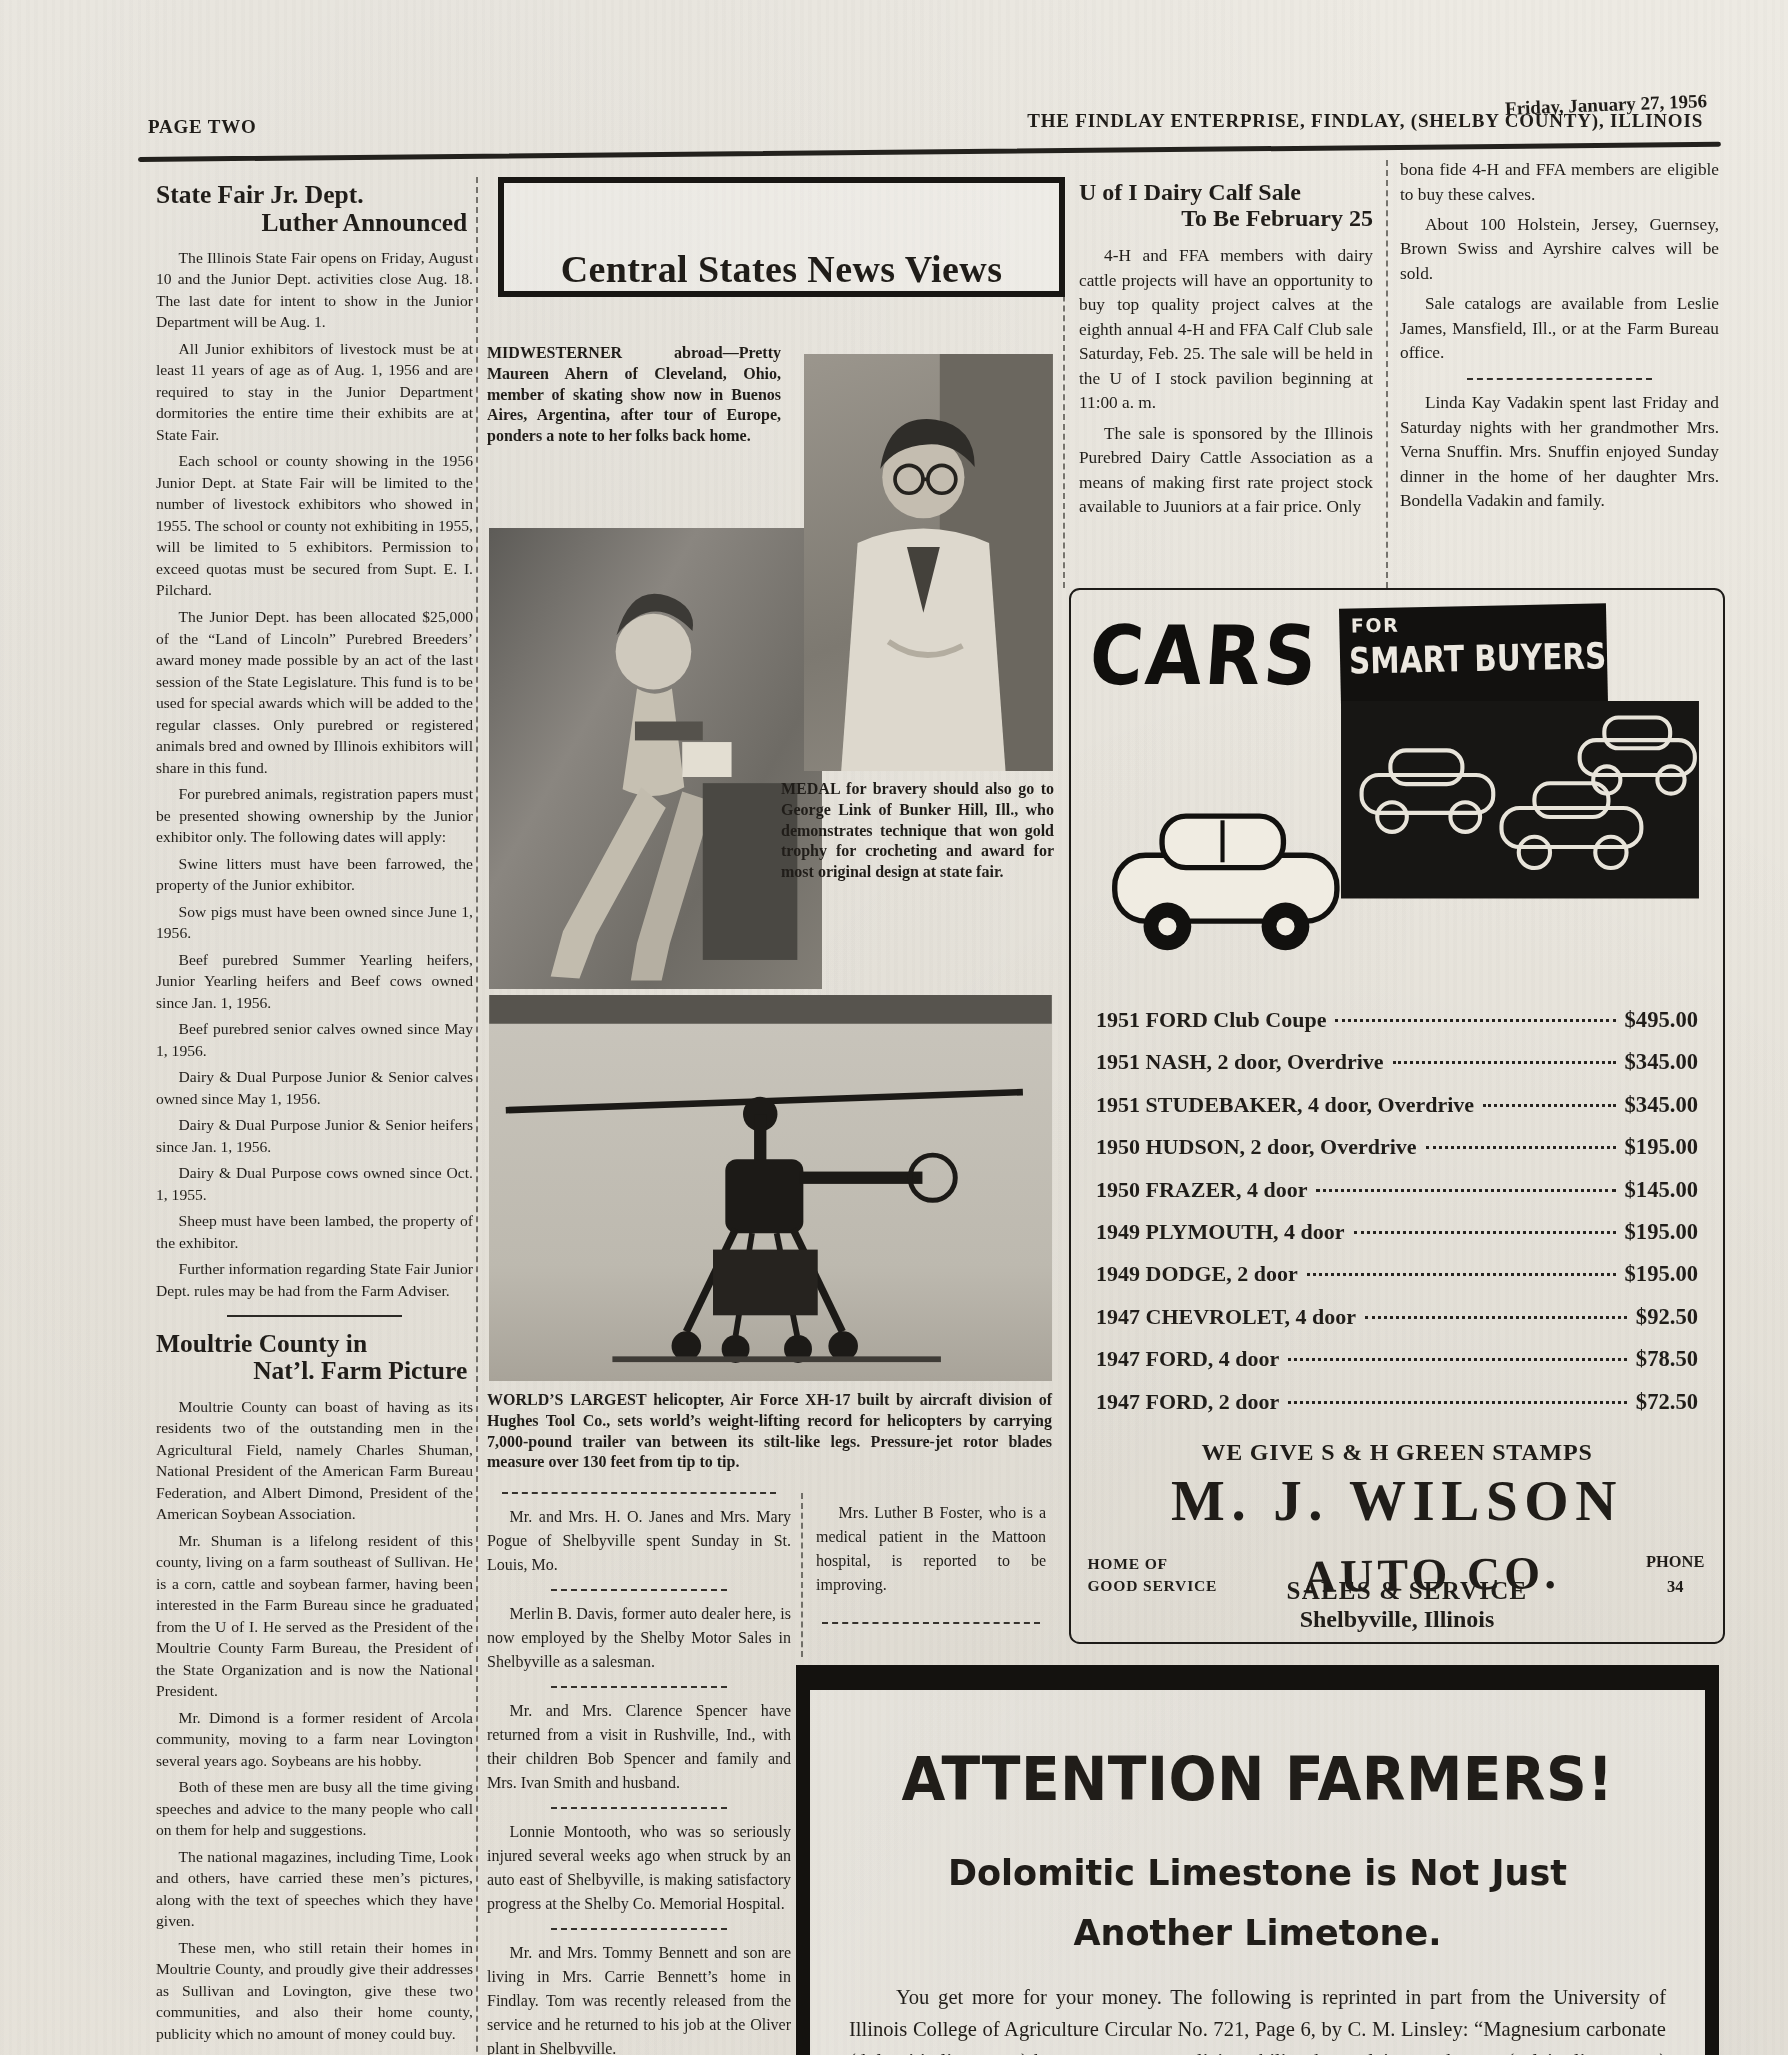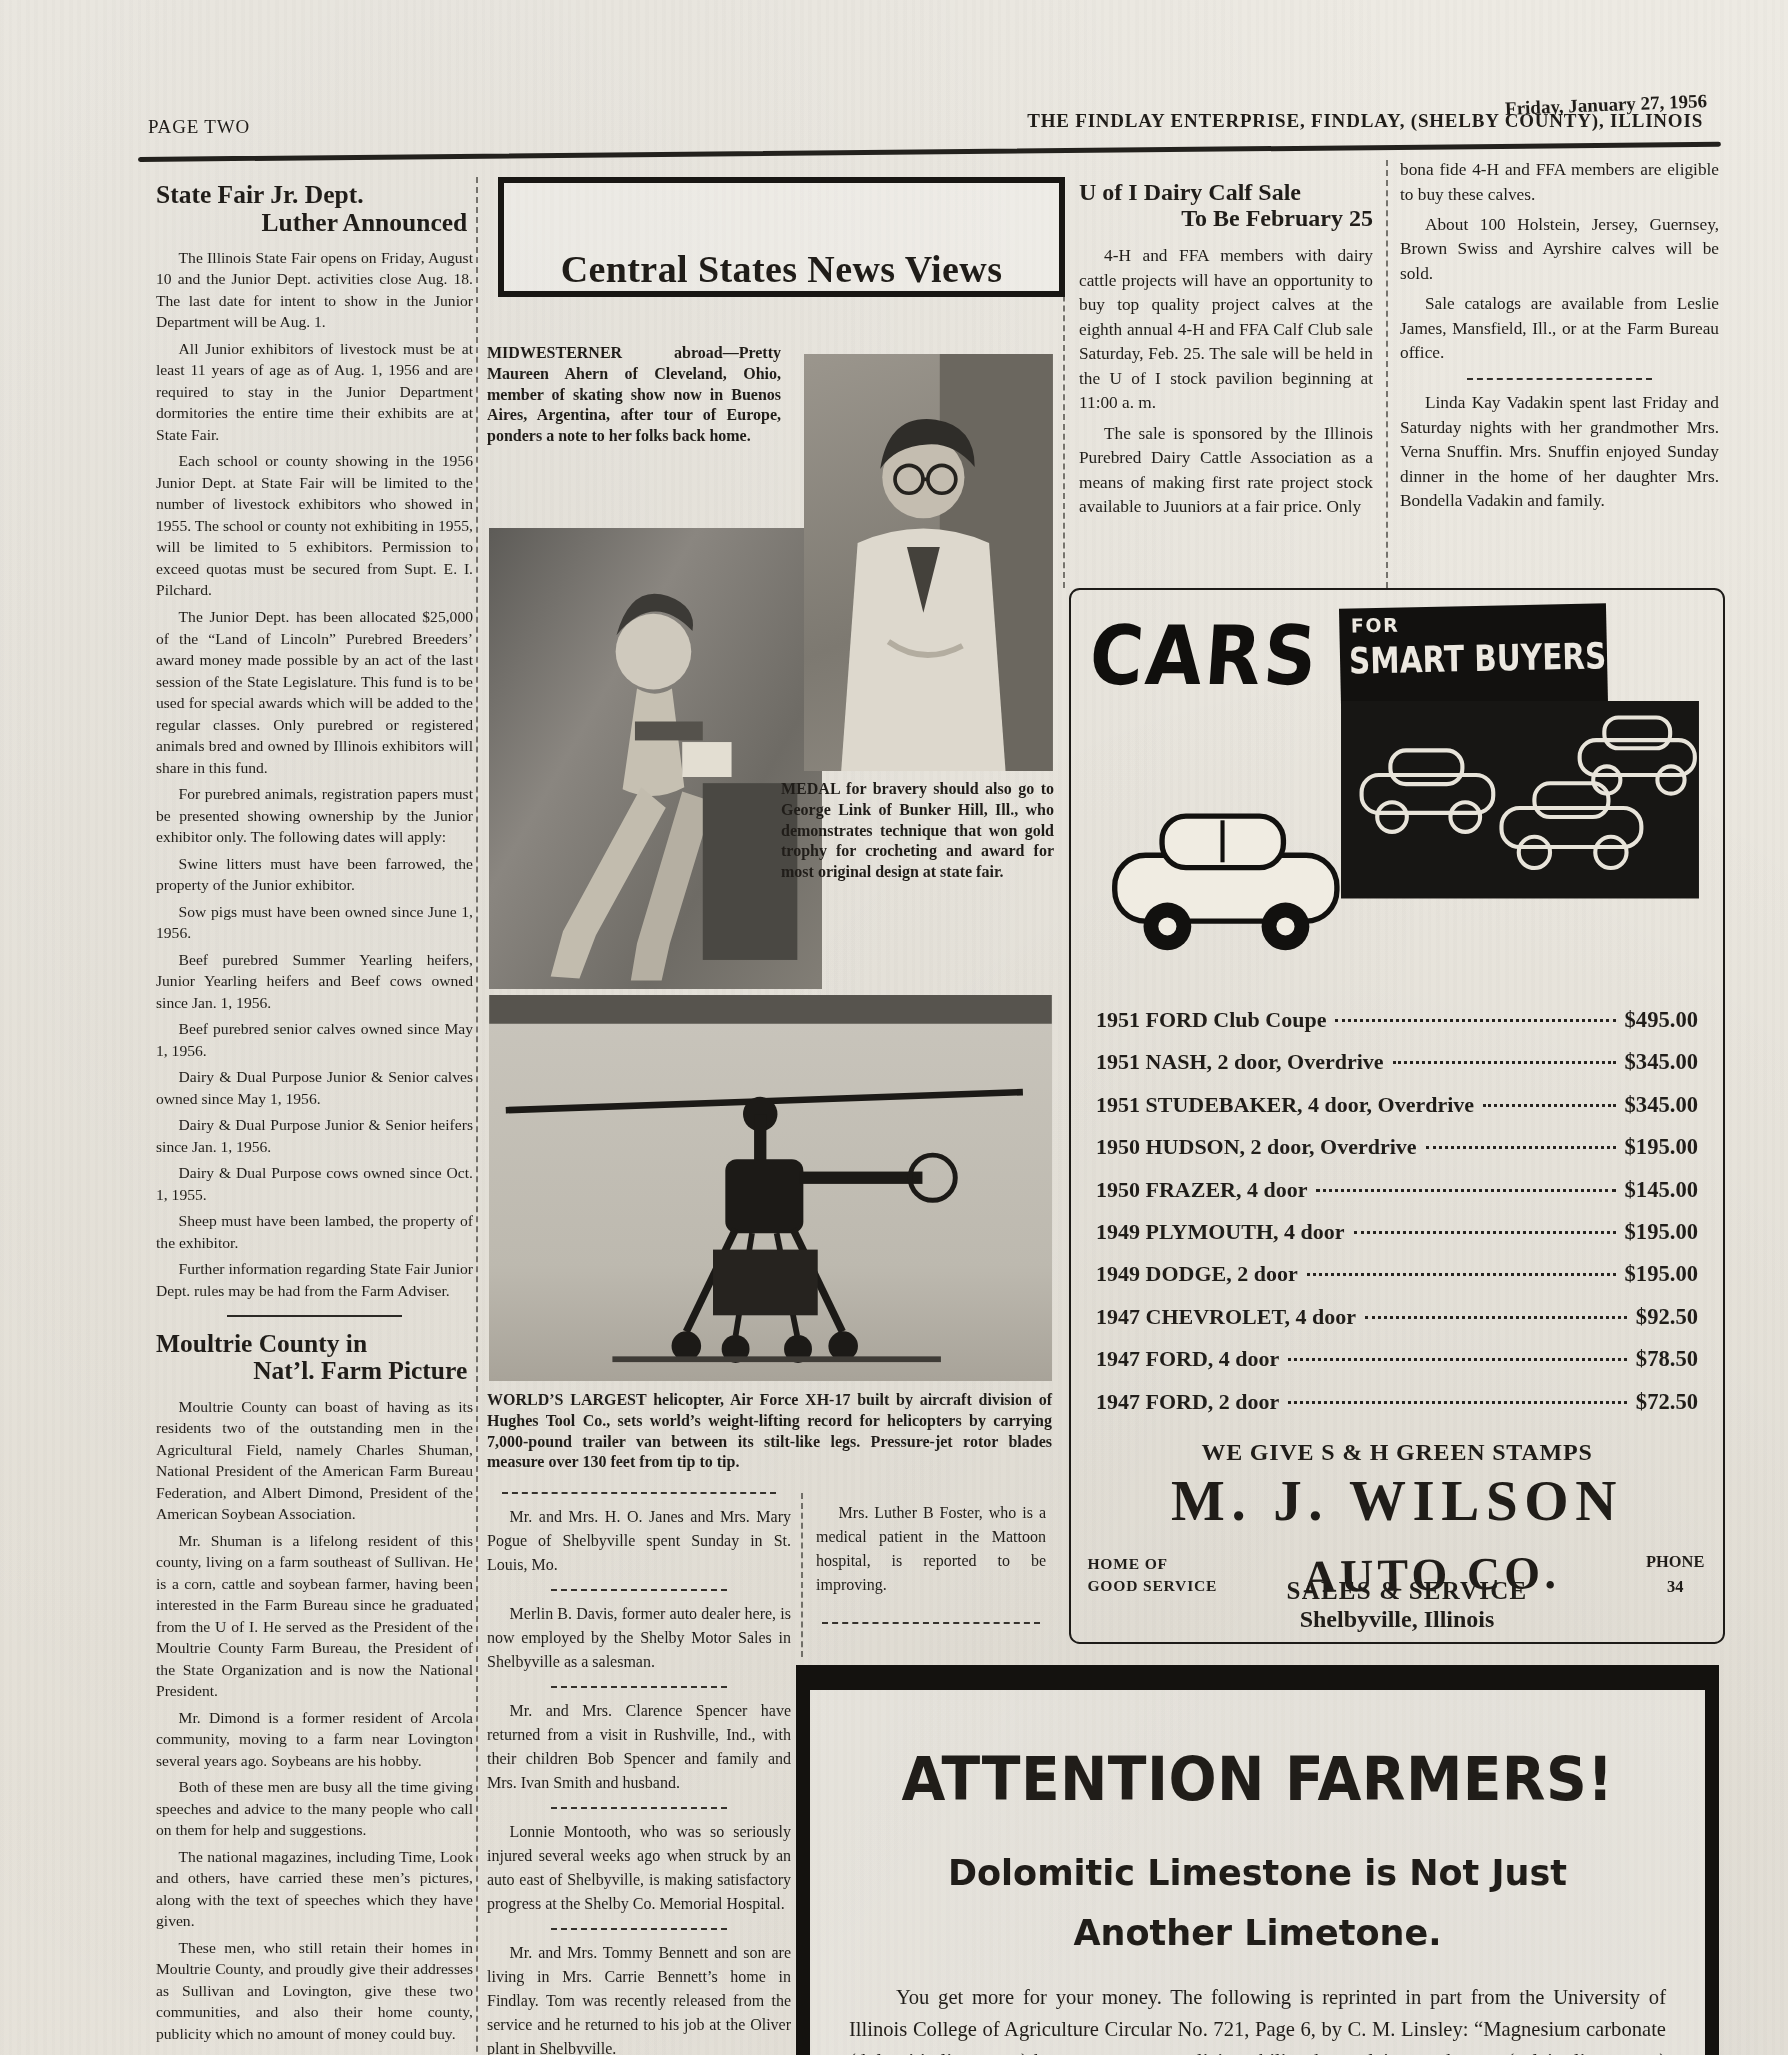--- a/index.html
+++ b/index.html
@@ -8,21 +8,21 @@
     background:
       radial-gradient(ellipse at 25% 20%, rgba(0,0,0,0.035), transparent 55%),
       radial-gradient(ellipse at 75% 70%, rgba(0,0,0,0.045), transparent 50%),
       repeating-linear-gradient(90deg, rgba(0,0,0,0.012) 0 3.7px, transparent 3.7px 8.6px),
       linear-gradient(#edeae3, #e6e2d9 55%, #e9e5de);
     font-family:"Liberation Serif", "DejaVu Serif", serif;
     color:#201d19;
   }
   .abs { position:absolute; }
   
-  .mast-left { left:148px; top:116px; font-size:19px; font-weight:normal; letter-spacing:0.8px; }
+  .mast-left { left:148px; top:116px; font-size:19px; font-weight:bold; letter-spacing:0.8px; }
   .mast-center { left:0; top:110px; width:1703px; text-align:right; font-size:19px; font-weight:bold; letter-spacing:0.8px; }
   .mast-date { right:82px; top:94px; font-size:19px; font-weight:bold; transform:rotate(-2.2deg); }
   .head-rule { left:138px; top:157px; width:1583px; height:4.5px; background:#23211d; transform:rotate(-0.55deg); transform-origin:left center; border-radius:2.5px; }
   
   .vrule { border-left:2.1px dashed rgba(40,38,34,0.6); width:0; }
   
   .col { line-height:1.38; }
   .body-p { font-size:15.6px; text-align:justify; text-indent:22.6px; margin:0 0 5px 0; }
   .headline1 { font-size:25.5px; font-weight:bold; line-height:1.08; margin:0; }
   .headline2 { font-size:25.5px; font-weight:bold; line-height:1.08; margin:0 0 10.7px 0; text-align:right; padding-right:5.8px; }

